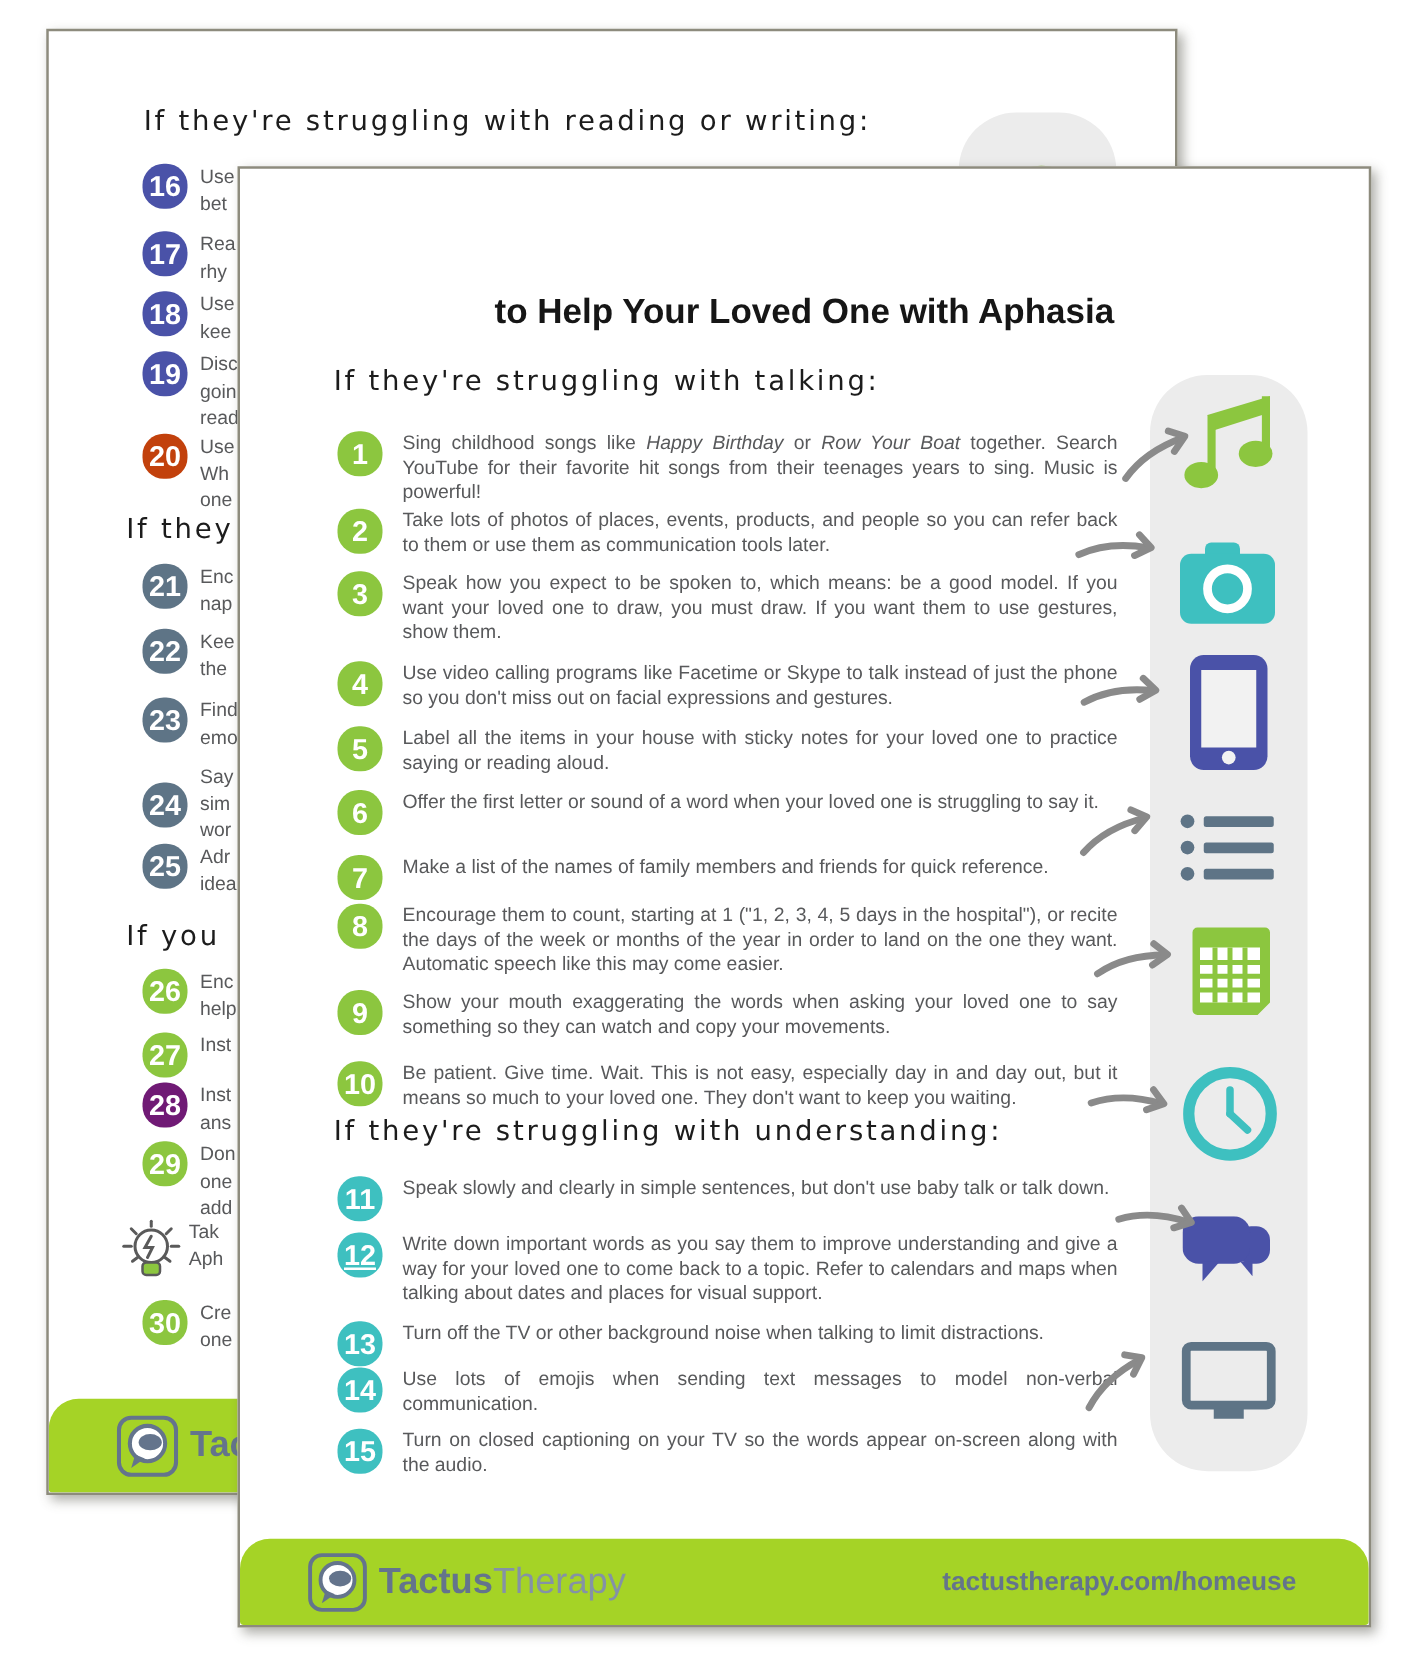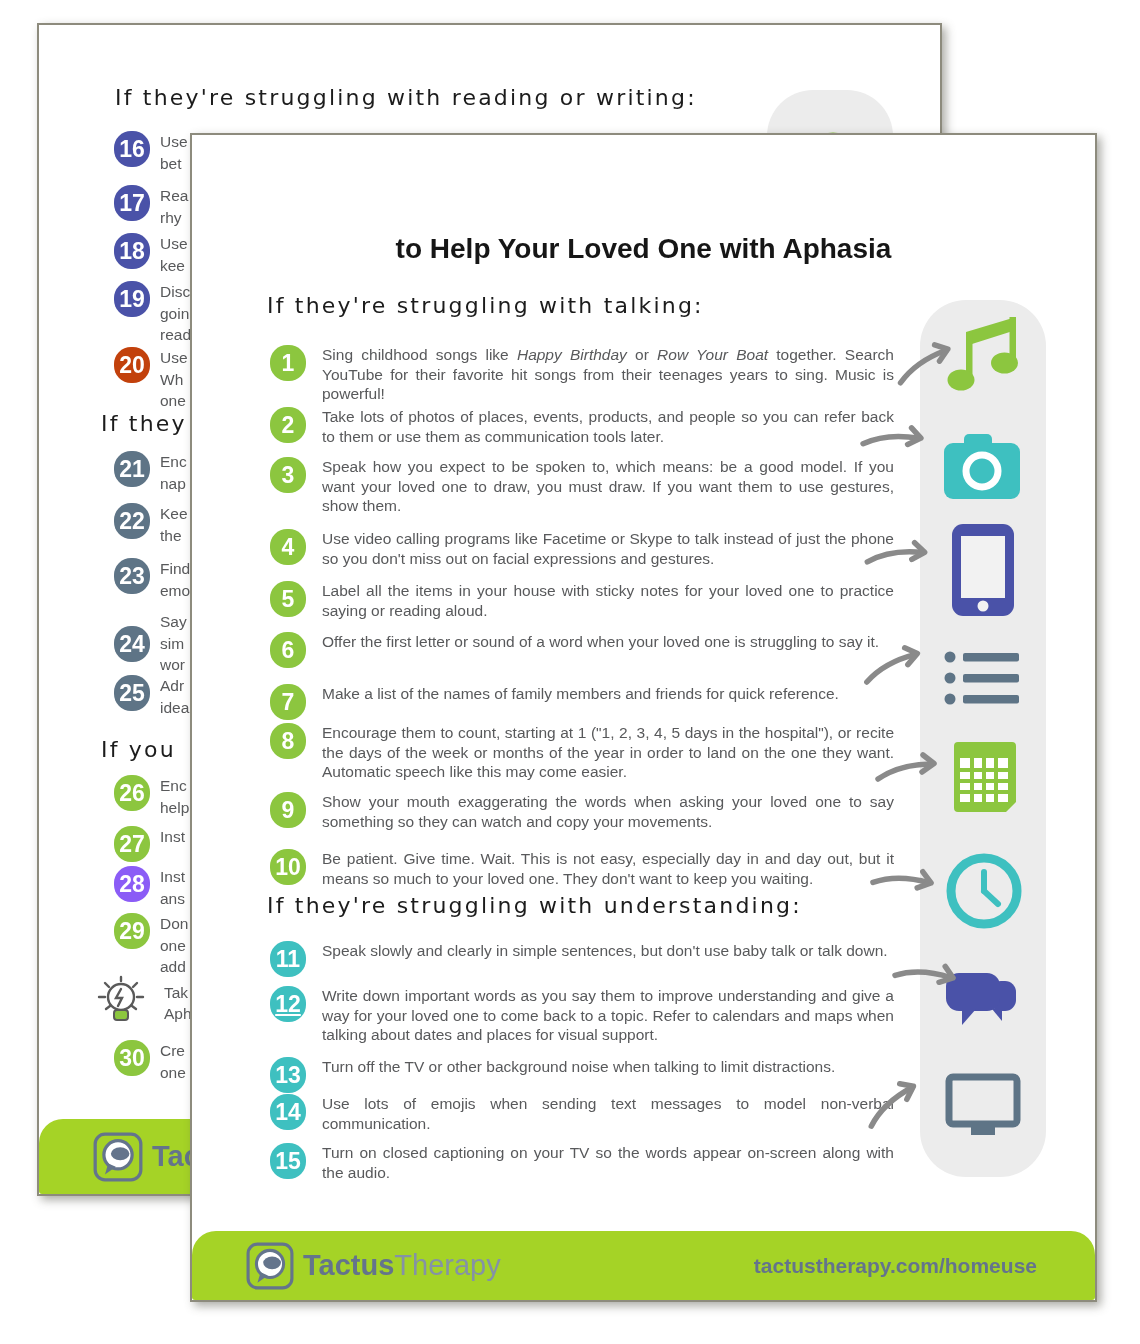--- a/index.html
+++ b/index.html
@@ -46,21 +46,21 @@
     border-radius:24px 24px 3px 3px;display:flex;align-items:center;
   }
   #front-footer{height:69px;}
   #back-footer{height:75px;}
   .logo{display:flex;align-items:center;gap:9px;margin-left:54px;}
   .brand{font-size:29px;line-height:1;white-space:nowrap;}
   .brand-bold{font-weight:bold;color:#64748C;}
   .brand-light{font-weight:normal;color:#8492A6;}
   .footer-url{margin-left:auto;margin-right:58px;font-weight:bold;font-size:21px;color:#64748C;}
 
-  .bulb-item{position:absolute;display:flex;gap:17px;align-items:center;}
+  .bulb-item{position:absolute;display:flex;gap:4px;}
 </style>
 </head>
 <body>
 
 <div class="page" id="back-page">
   <div class="hand" style="left:76px;top:60px;">If they're struggling with reading or writing:</div>
   <div class="hand" style="left:62px;top:386px;">If they</div>
   <div class="hand" style="left:62px;top:712px;">If you</div>
 
   <div id="back-items">
@@ -144,21 +144,21 @@
           <div>help</div>
         </div>
       </div>
       <div class="item-row b-item" style="top: 801px;">
         <div class="badge" style="background: rgb(140, 198, 63);">27</div>
         <div class="b-lines">
           <div>Inst</div>
         </div>
       </div>
       <div class="item-row b-item" style="top: 841px;">
-        <div class="badge" style="background: #8b5cf6;">28</div>
+        <div class="badge" style="background: #701a75;">28</div>
         <div class="b-lines">
           <div>Inst</div>
           <div>ans</div>
         </div>
       </div>
       <div class="item-row b-item" style="top: 888px;">
         <div class="badge" style="background: rgb(140, 198, 63);">29</div>
         <div class="b-lines">
           <div>Don</div>
           <div>one</div>

